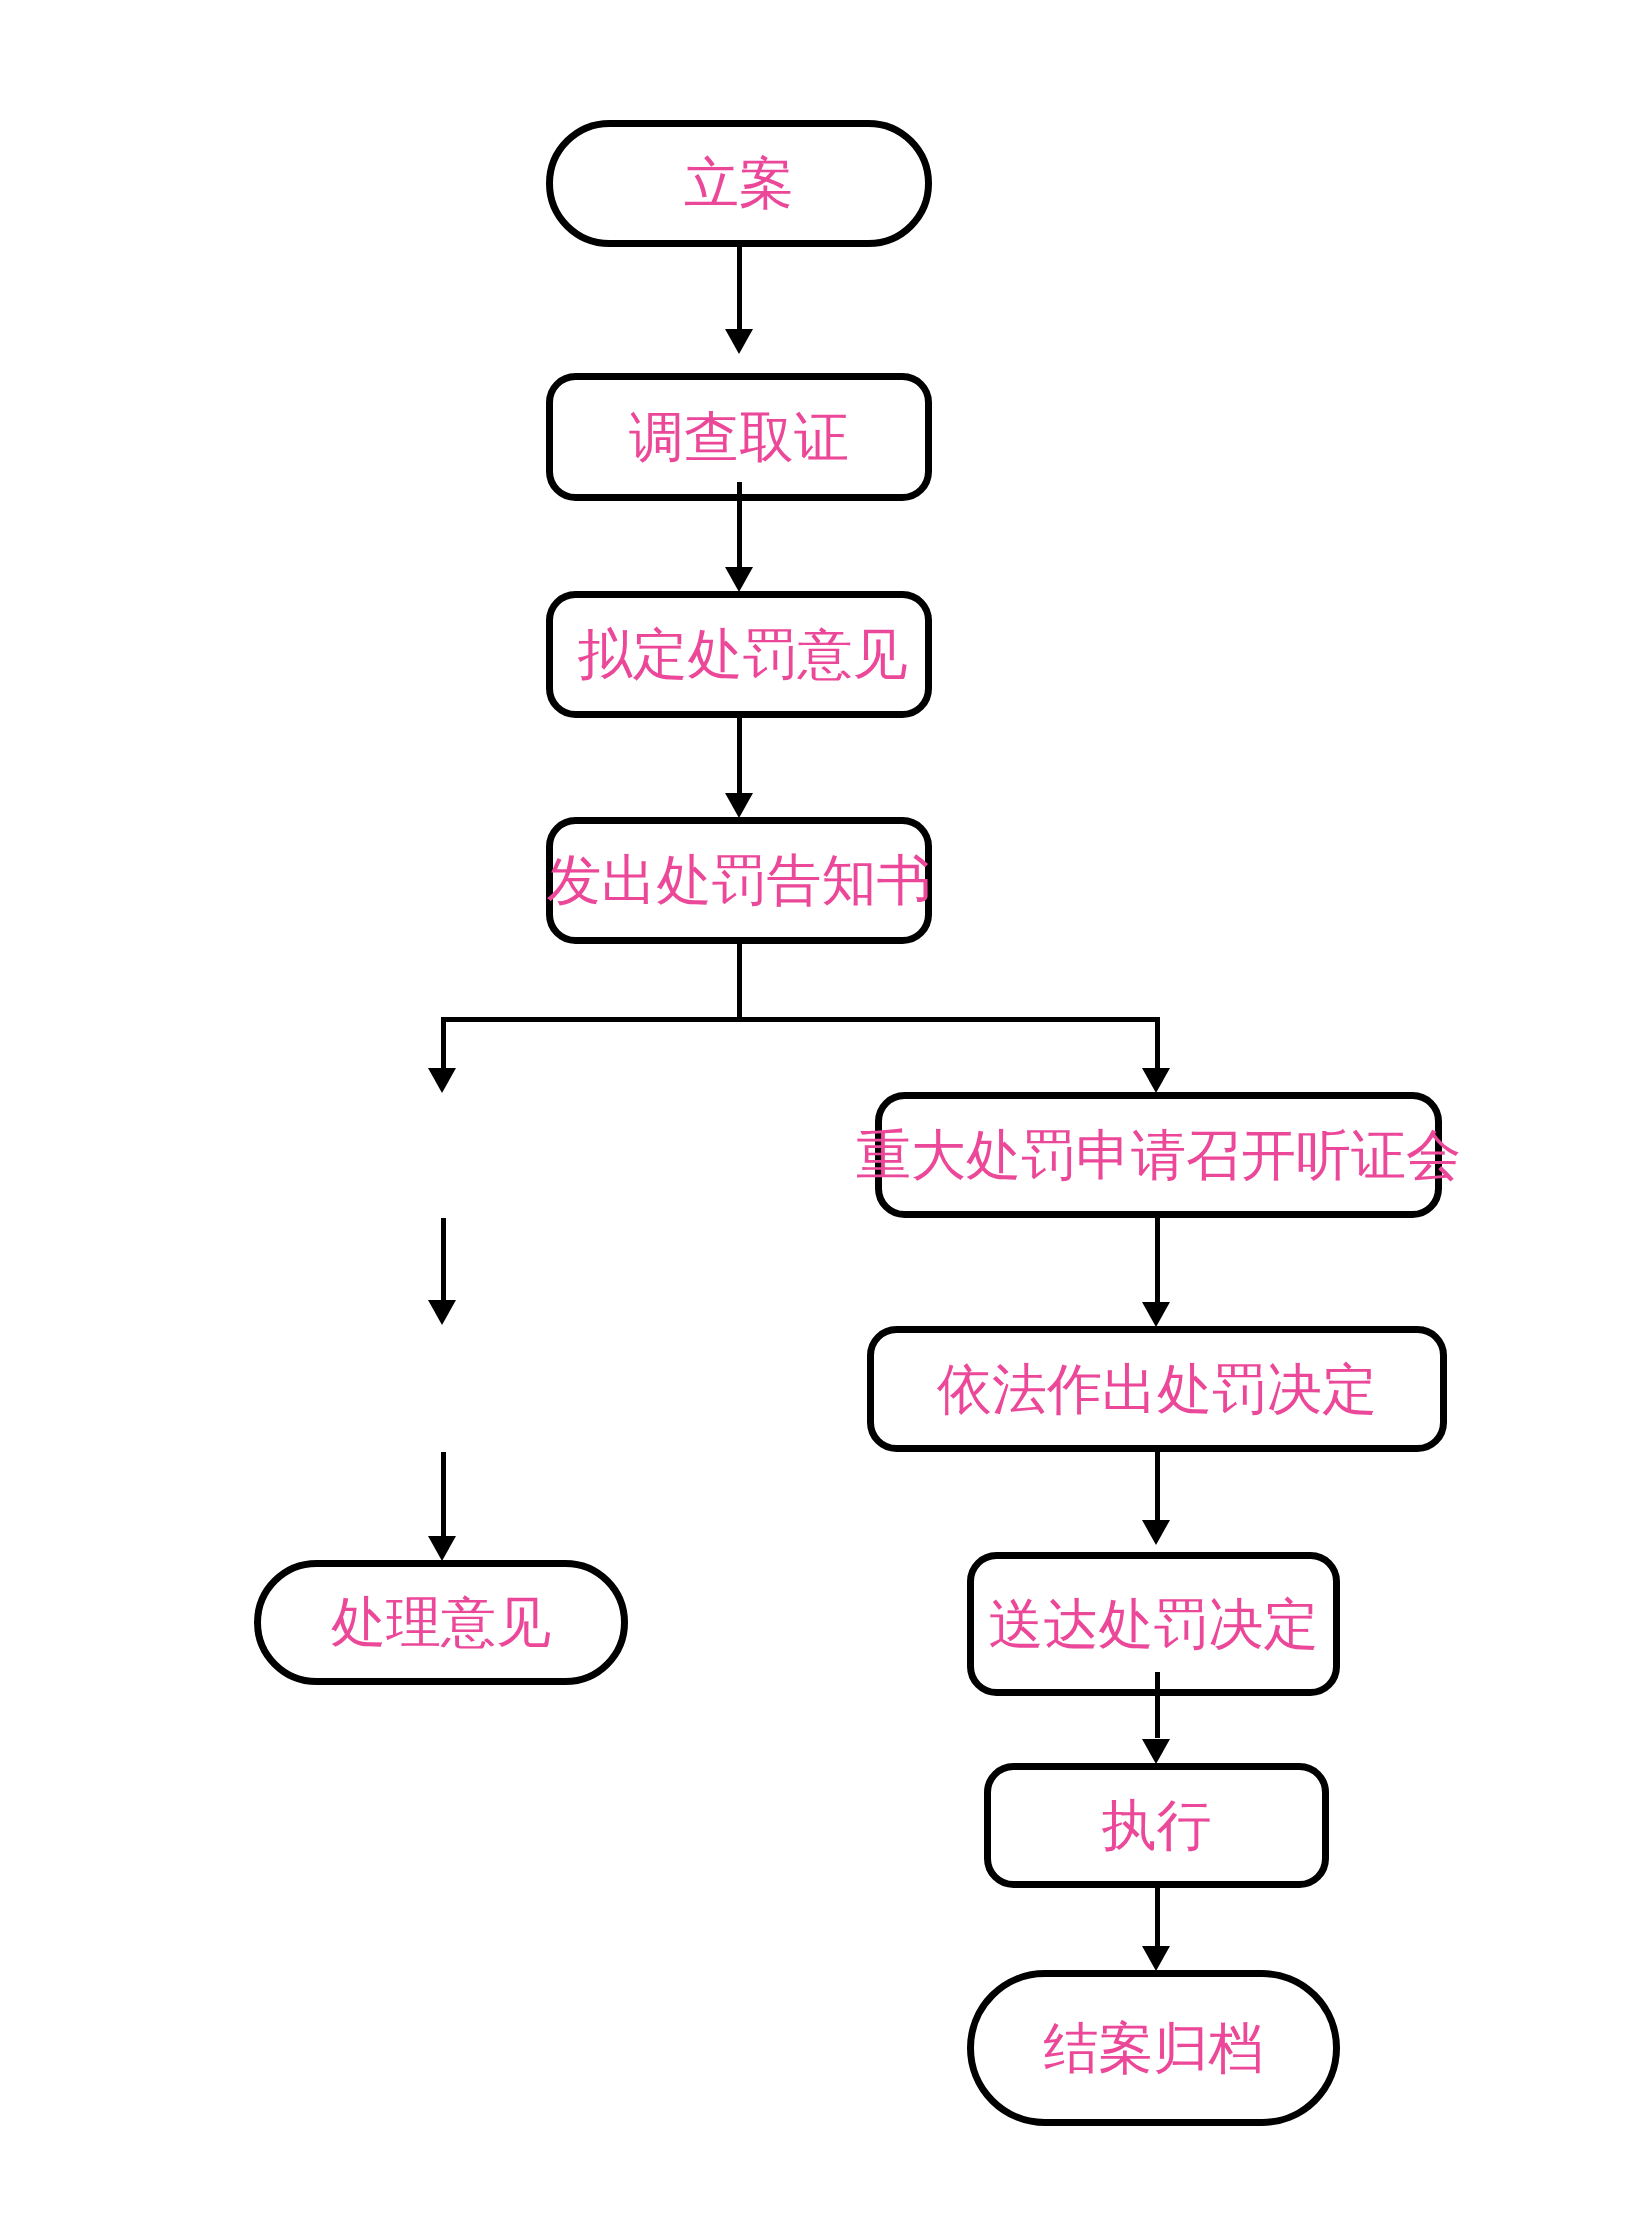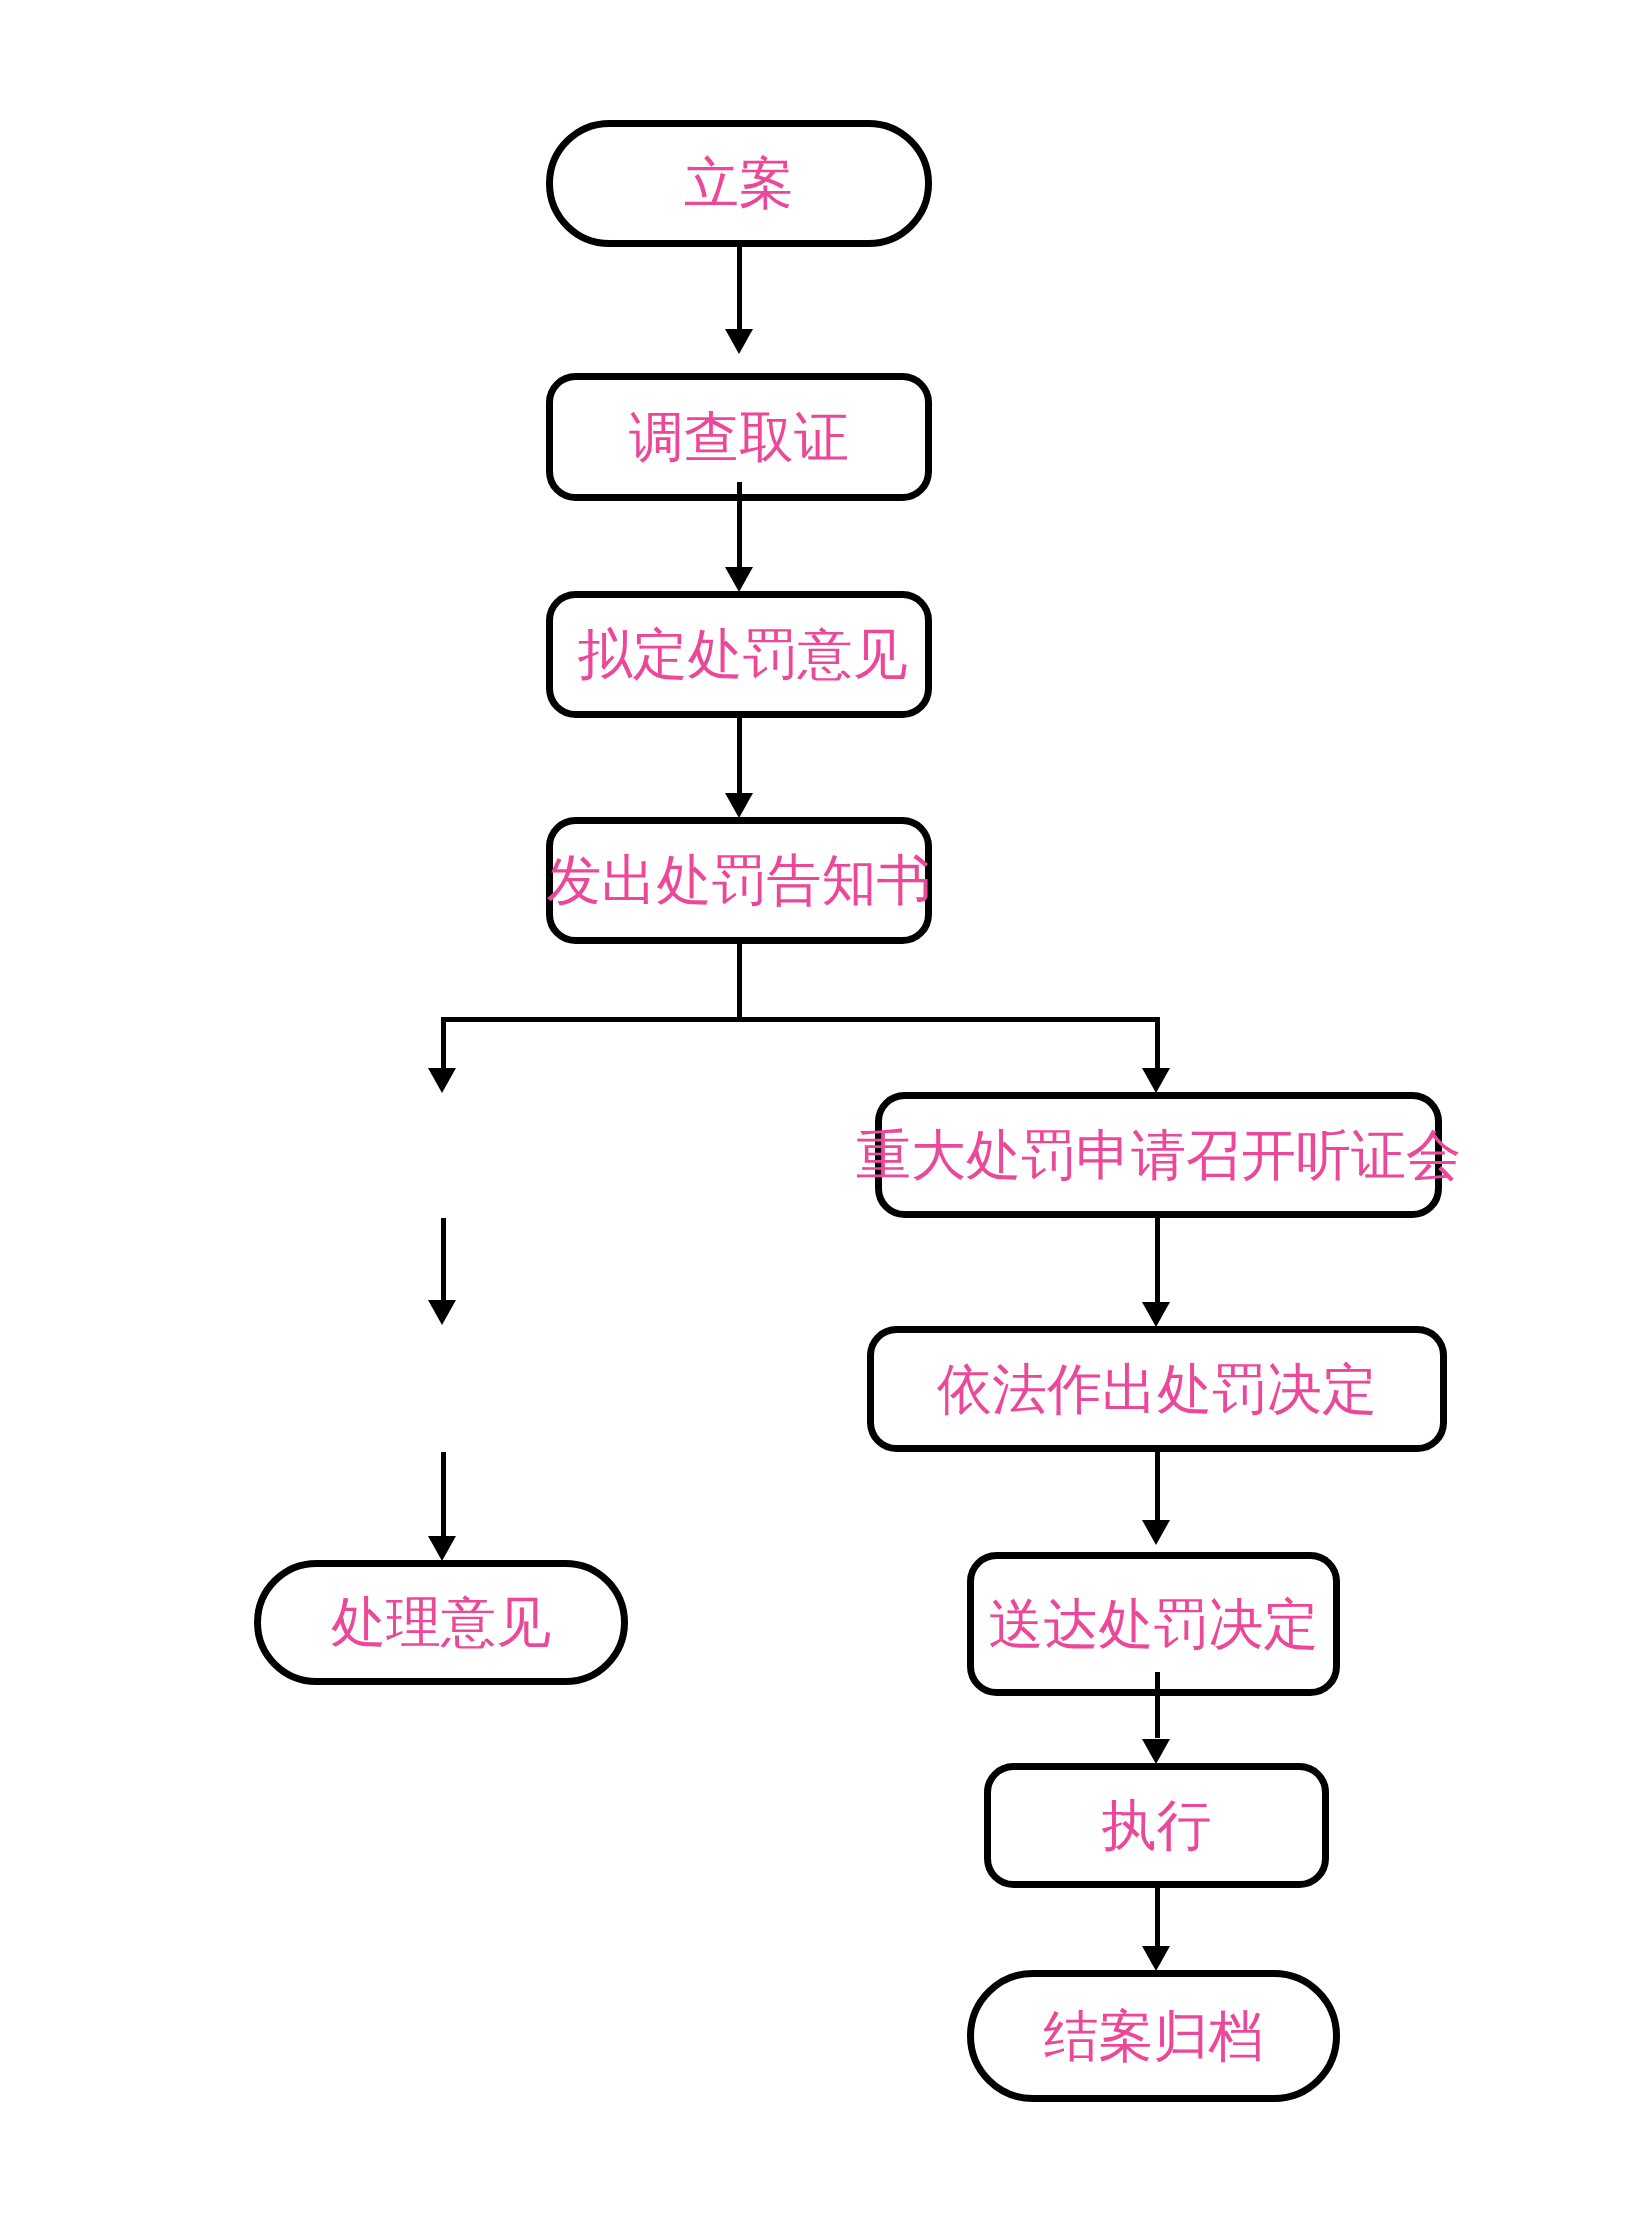--- a/index.html
+++ b/index.html
@@ -56,21 +56,21 @@
   .n2  { left: 546px;  top: 353px;  width: 386px; height: 128px; margin-top: 20px; }
   .n3  { left: 546px;  top: 591px;  width: 386px; height: 127px; padding-left: 7px; }
   .n4  { left: 546px;  top: 817px;  width: 386px; height: 127px; }
   .n5  { left: 196px;  top: 1092px; width: 495px; height: 126px; }
   .n6  { left: 875px;  top: 1092px; width: 567px; height: 126px; }
   .n7  { left: 155px;  top: 1324px; width: 576px; height: 127px; }
   .n8  { left: 867px;  top: 1326px; width: 580px; height: 126px; }
   .n9  { left: 254px;  top: 1560px; width: 374px; height: 125px; }
   .n10 { left: 967px; top: 1544px; width: 373px; height: 144px; margin-top: 8px; }
   .n11 { left: 984px; top: 1763px; width: 345px; height: 125px; }
-  .n12 { left: 967px; top: 1970px; width: 373px; height: 132px; }
+  .n12 { left: 967px; top: 1970px; width: 373px; height: 156px; }
 
   
   .e1l  { left: 737px;  top: 247px;  height: 82px; }
   .e1a  { left: 725px;  top: 329px; }
   .e2l  { left: 737px;  top: 482px;  height: 85px; }
   .e2a  { left: 725px;  top: 567px; }
   .e3l  { left: 737px;  top: 718px;  height: 75px; }
   .e3a  { left: 725px;  top: 793px; }
   .e4l  { left: 737px;  top: 944px; height: 78px; }
   .ebr  { left: 441px;  top: 1017px; width: 718px; }

